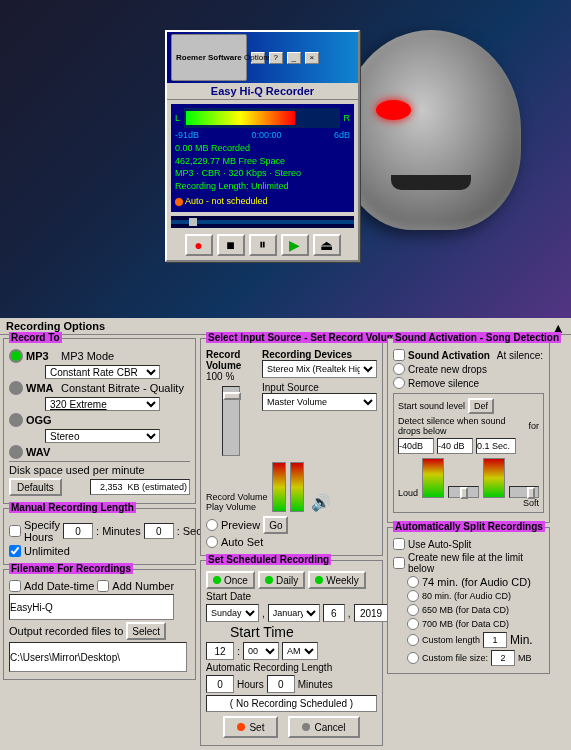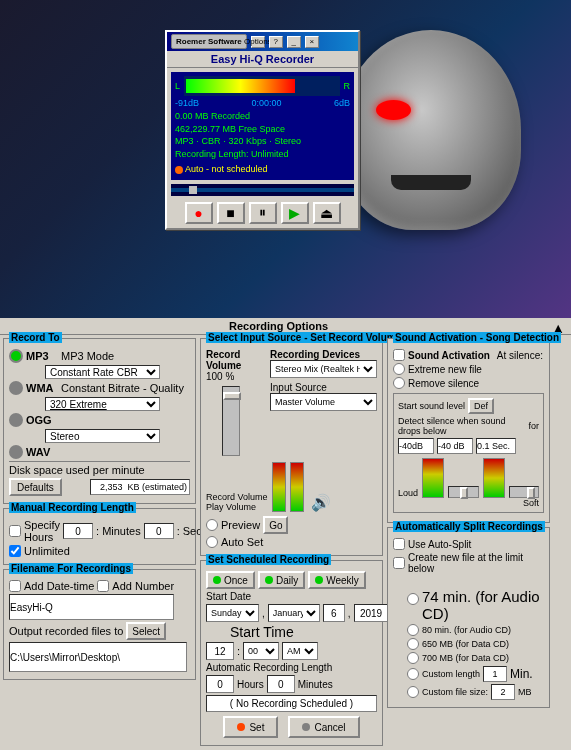--- a/index.html
+++ b/index.html
@@ -47,21 +47,21 @@
 
     .titlebar-left {
       display: flex;
       align-items: center;
       gap: 4px;
     }
 
     .roemer-logo {
       background: #c0c0c0;
       border: 1px solid #808080;
-      padding: 2px 4px;
+      padding: 18px 4px;
       font-size: 8px;
       color: #000;
       border-radius: 2px;
     }
 
     .titlebar-btn {
       width: 14px;
       height: 12px;
       background: #d4d0c8;
       border: 1px solid;
@@ -212,21 +212,20 @@
     .transport-btn.play { color: #00aa00; }
     .transport-btn.eject { color: #000; }
 
     .options-header {
       background: #d4d0c8;
       padding: 2px 6px;
       font-size: 11px;
       font-weight: bold;
       color: #000;
       border-bottom: 1px solid #808080;
-      text-align: center;
     }
 
     .radio-green {
       width: 14px;
       height: 14px;
       background: #00cc00;
       border: 2px solid #808080;
       border-radius: 50%;
       flex-shrink: 0;
     }
@@ -442,21 +441,21 @@
       padding: 10px 5px 5px 5px;
       position: relative;
       margin-bottom: 4px;
       background: #d4d0c8;
     }
 
     .panel-box-title {
       position: absolute;
       top: -7px;
       left: 5px;
-      background: #0ea5e9;
+      background: #d946ef;
       padding: 0 2px;
       font-size: 10px;
       font-weight: bold;
       white-space: nowrap;
     }
 
     .small-btn {
       height: 18px;
       font-size: 10px;
       background: #d4d0c8;
@@ -675,21 +674,21 @@
           <div style="font-size:10px; font-weight:bold;">Record Volume</div>
           <div style="font-size:10px;">100 %</div>
 
           <div style="display:flex; flex-direction:column; align-items:center; margin-top:4px;">
             <div style="width:18px; height:70px; background:#c0c0c0; border:1px inset #808080; position:relative;">
               <div style="width:18px; height:8px; background:#d4d0c8; border:2px solid; border-top-color:#fff; border-left-color:#fff; border-right-color:#808080; border-bottom-color:#808080; position:absolute; top:5px;"></div>
             </div>
           </div>
         </div>
 
-        <div style="flex:1;margin-left:8px;">
+        <div style="flex:1;">
           <div style="font-size:10px; font-weight:bold;">Recording Devices</div>
           <select style="width:100%; height:18px; font-size:9px;">
             <option>Stereo Mix (Realtek High De...</option>
           </select>
           <div style="font-size:10px; margin-top:4px;">Input Source</div>
           <select style="width:100%; height:18px; font-size:9px;">
             <option>Master Volume</option>
           </select>
         </div>
       </div>
@@ -800,21 +799,21 @@
       <span class="panel-box-title">Sound Activation - Song Detection</span>
 
       <div class="row">
         <input type="checkbox" class="checkbox-input" style="">
         <span style="font-size:10px; font-weight:bold;">Sound Activation</span>
         <span style="font-size:10px; margin-left:4px;">At silence:</span>
       </div>
 
       <div class="row">
         <input type="radio" class="radio-input" name="silence-action" style="">
-        <span style="font-size:10px;">Extreme new file</span>
+        <span style="font-size:10px;">Create new drops</span>
       </div>
 
       <div class="row">
         <input type="radio" class="radio-input" name="silence-action" style="">
         <span style="font-size:10px;">Remove silence</span>
       </div>
 
       <div style="border:1px solid #808080; padding:4px; margin:4px 0;">
         <div class="row">
           <span style="font-size:9px;">Start sound level</span>
@@ -858,21 +857,21 @@
         <input type="checkbox" class="checkbox-input" style="">
         <span style="font-size:10px;">Use Auto-Split</span>
       </div>
       <div class="row">
         <input type="checkbox" class="checkbox-input" style="">
         <span style="font-size:10px;">Create new file at the limit below</span>
       </div>
 
       <div class="row" style="margin-left:14px;">
         <input type="radio" class="radio-input" name="split-opt" style="">
-        <span style="font-size:15px;margin-top:12px;">74 min. (for Audio CD)</span>
+        <span style="font-size:11px;">74 min. (for Audio CD)</span>
       </div>
       <div class="row" style="margin-left:14px;">
         <input type="radio" class="radio-input" name="split-opt" style="">
         <span style="font-size:9px;">80 min. (for Audio CD)</span>
       </div>
       <div class="row" style="margin-left:14px;">
         <input type="radio" class="radio-input" name="split-opt" style="">
         <span style="font-size:9px;">650 MB (for Data CD)</span>
       </div>
       <div class="row" style="margin-left:14px;">

